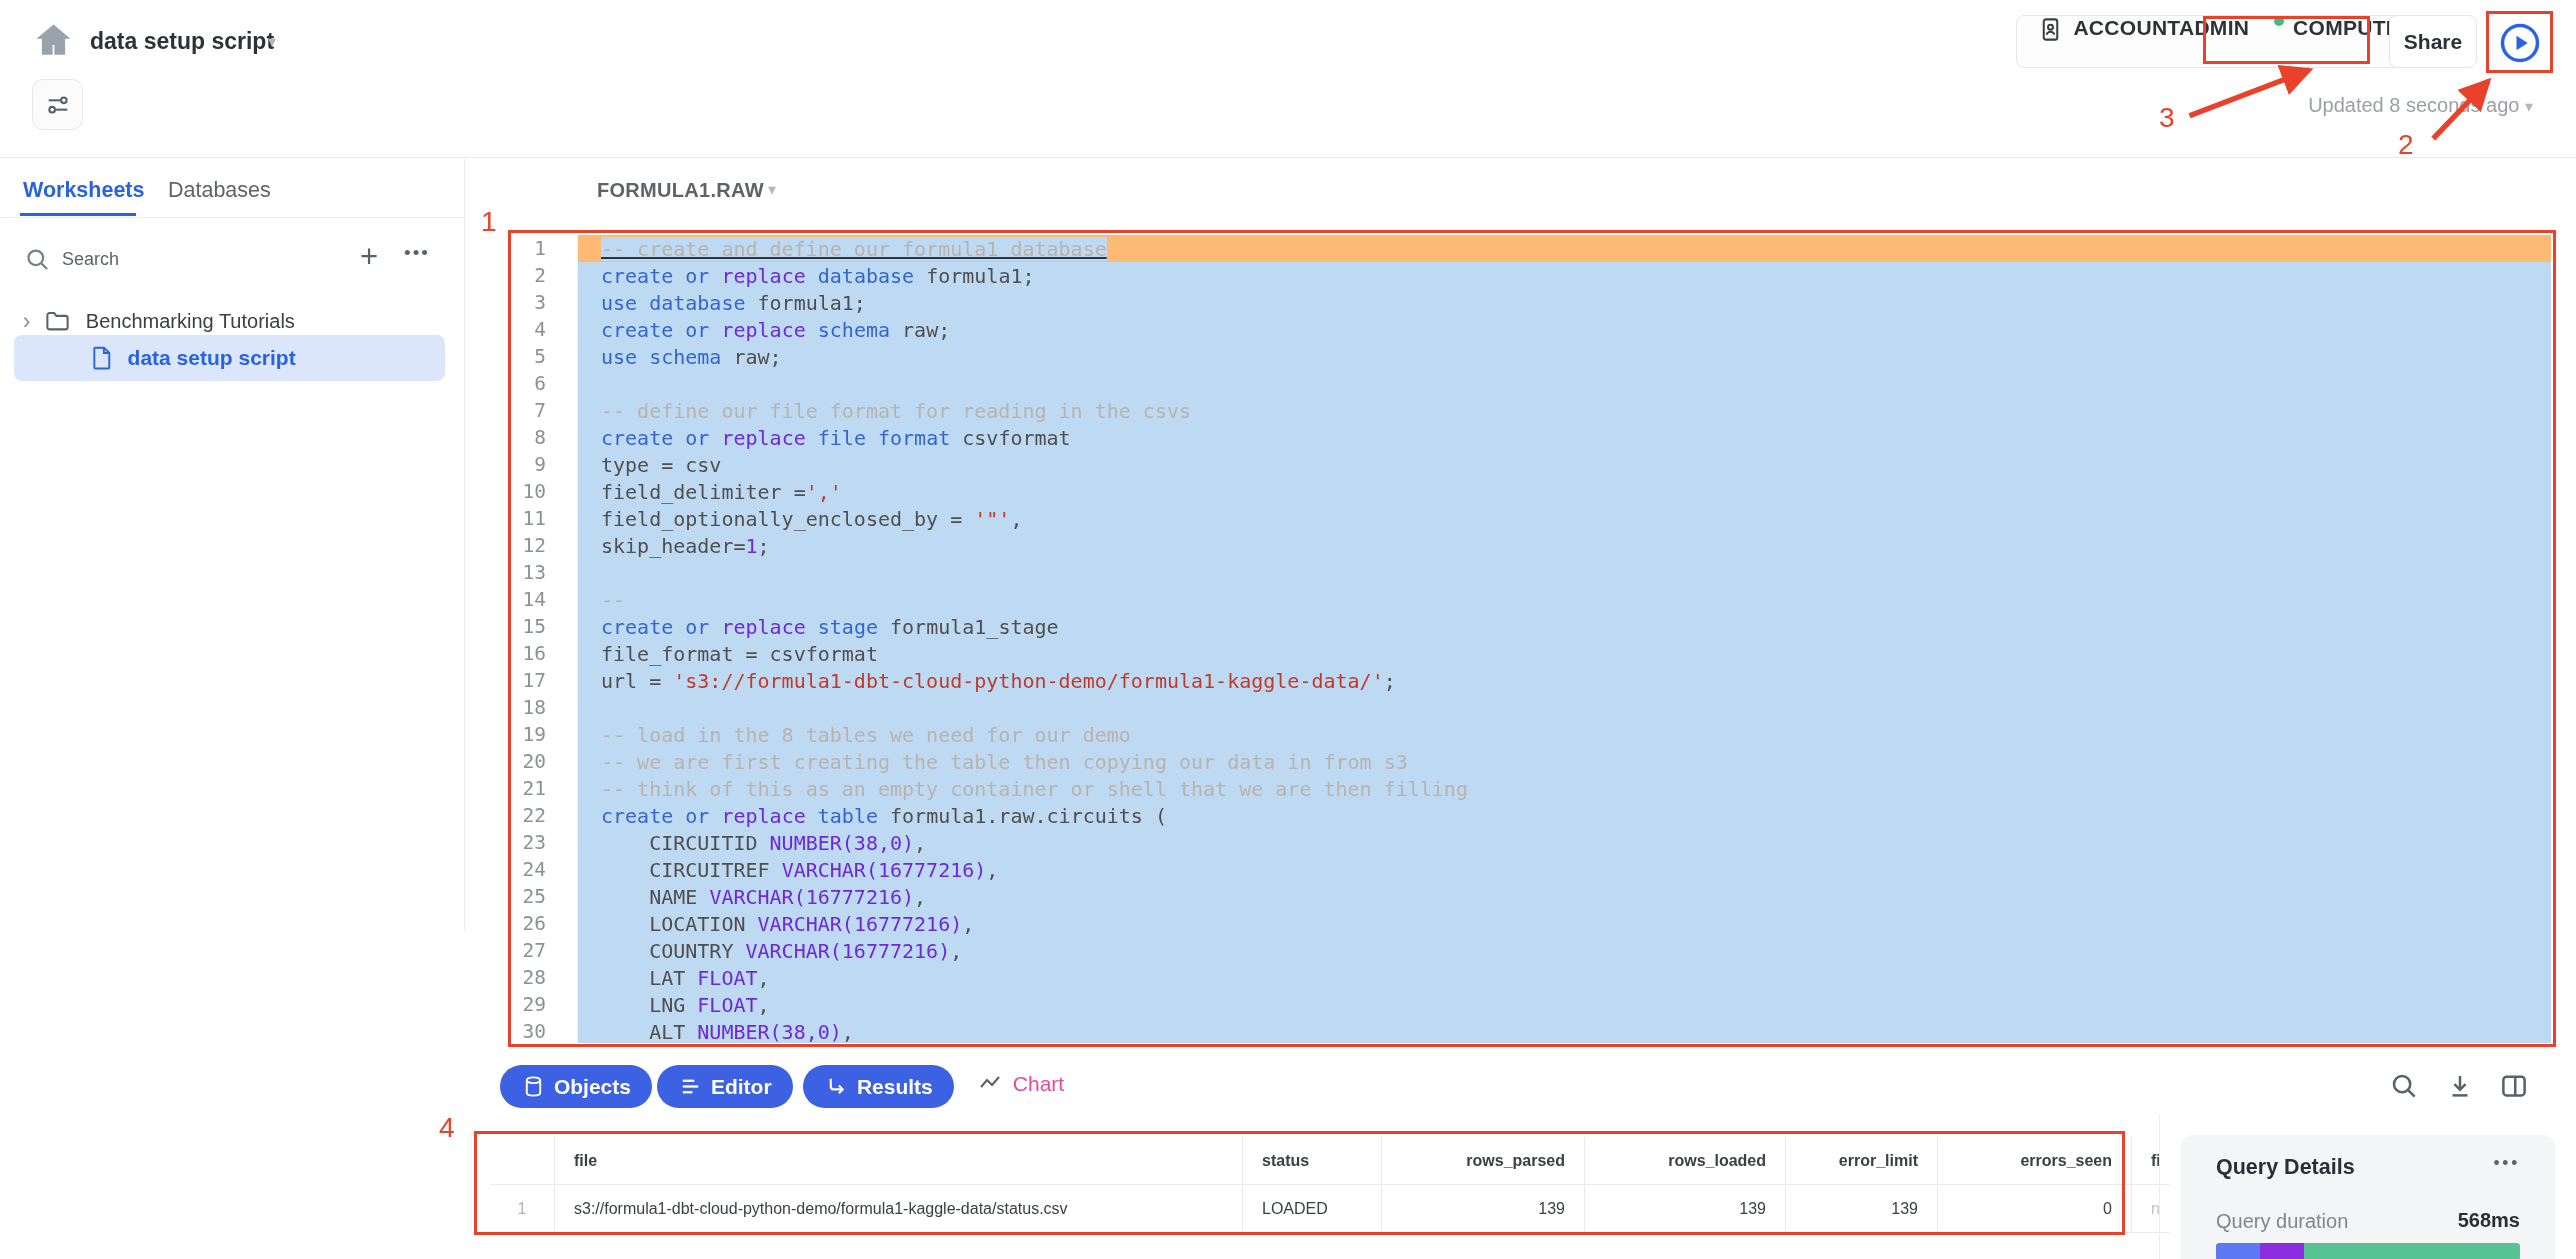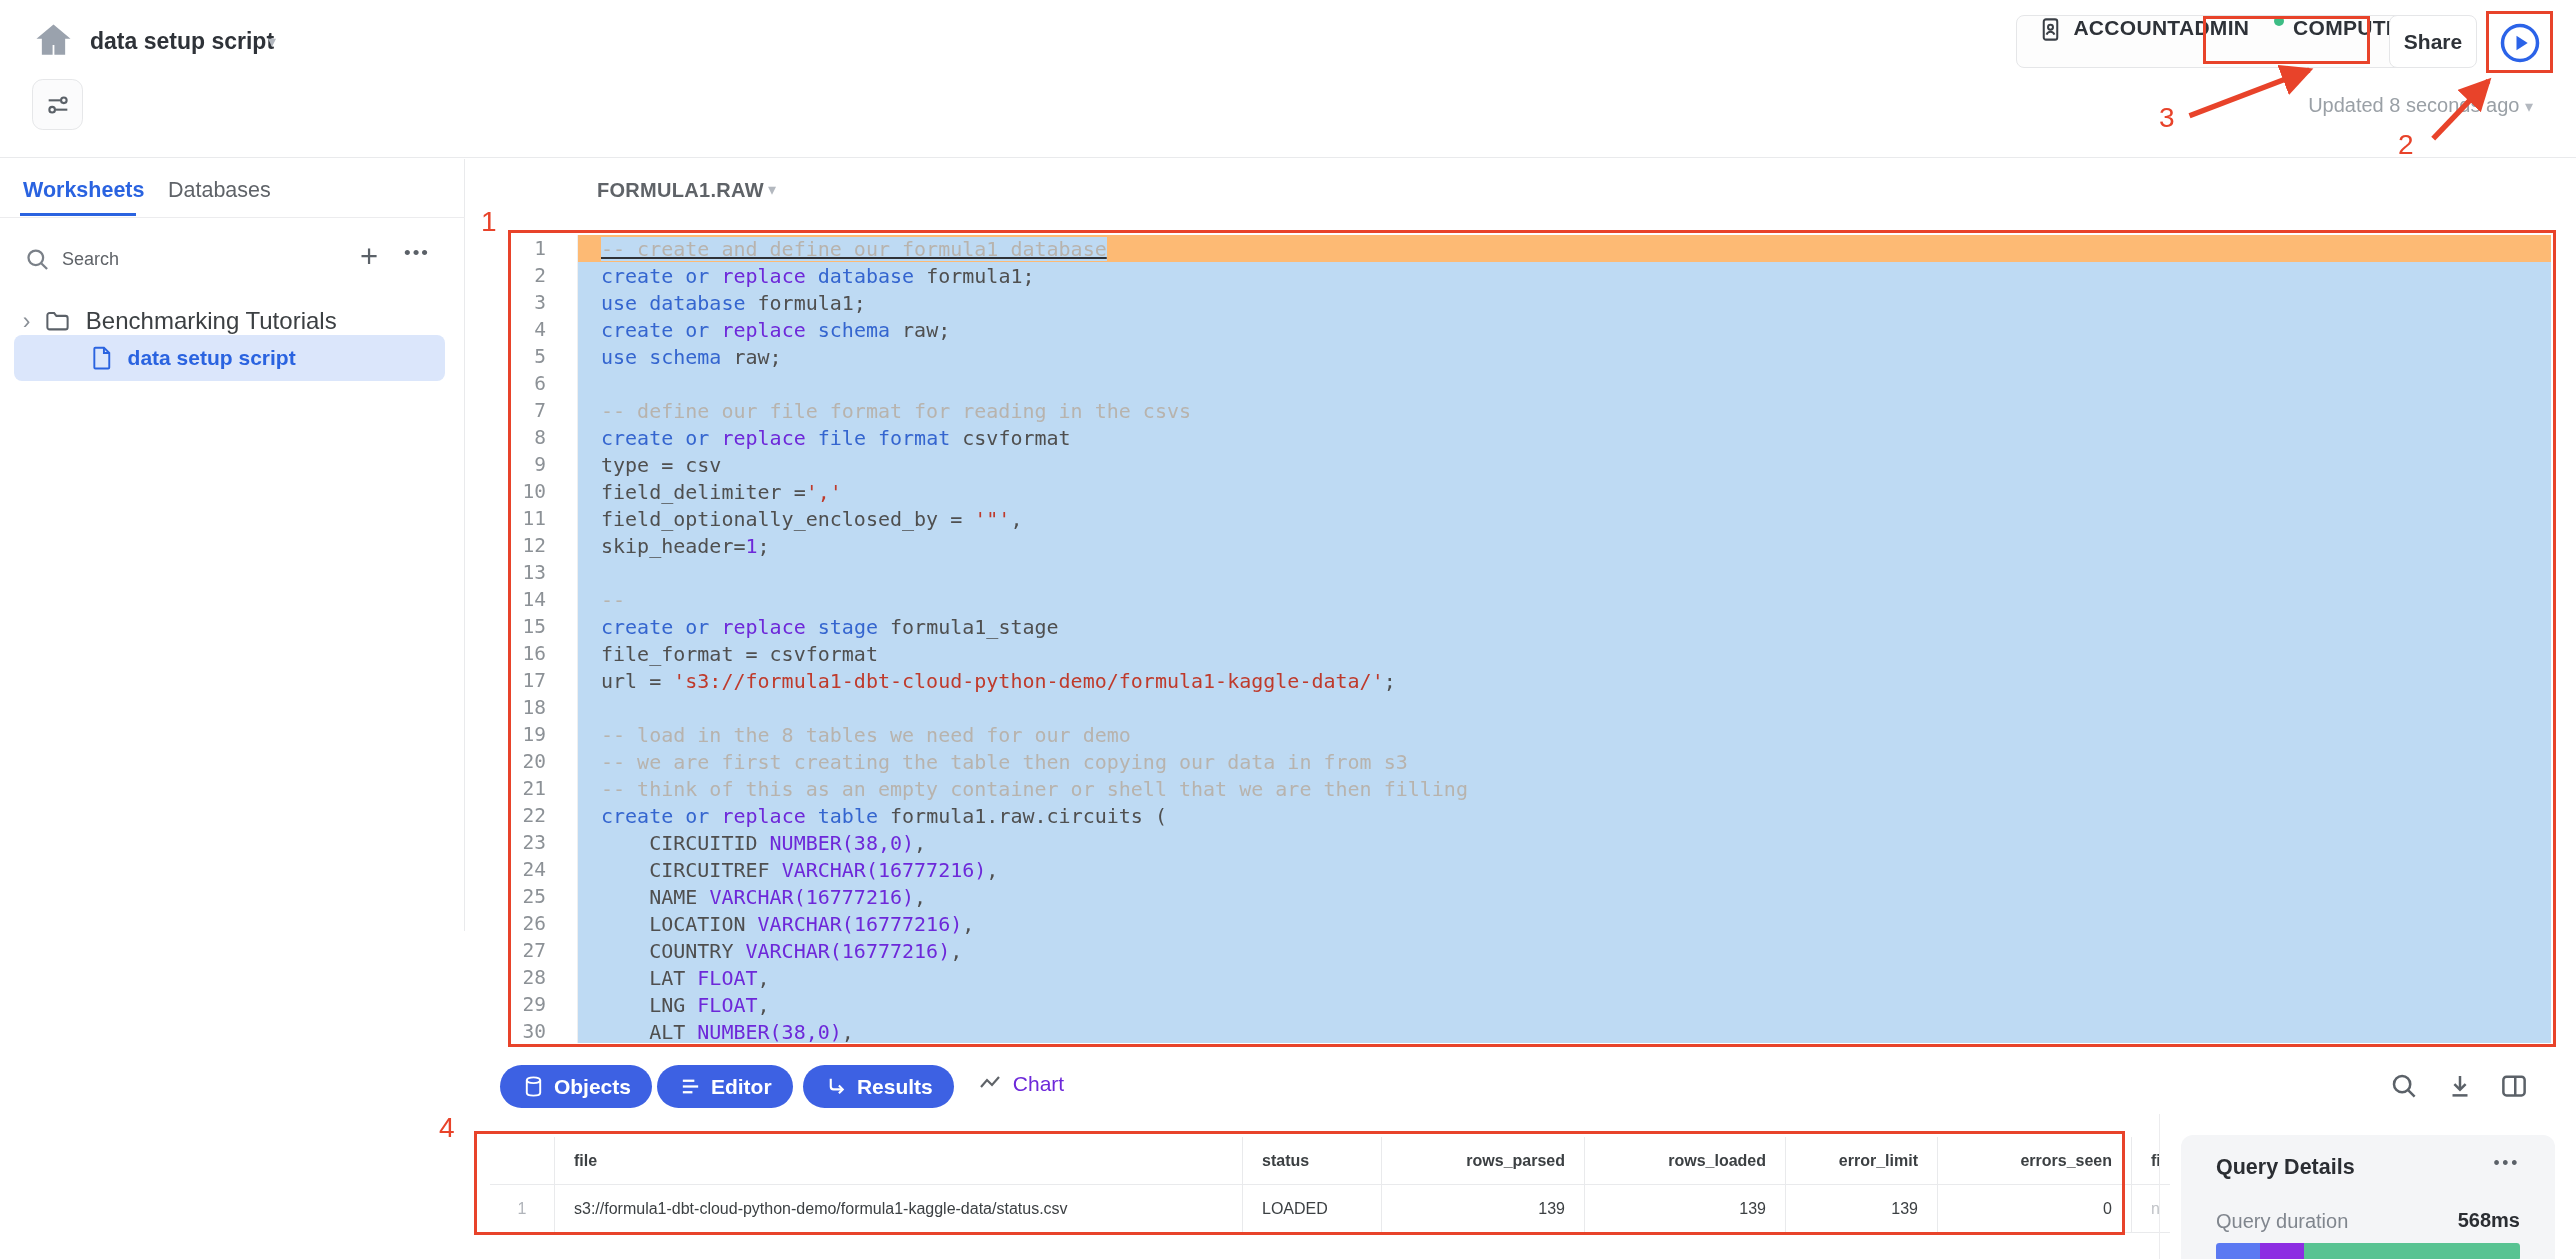--- a/index.html
+++ b/index.html
@@ -30,21 +30,21 @@
   #side-tabs-divider { position:absolute; left:0; top:58px; width:465px; height:1.3px; background:#ececee; }
   #search-row { position:absolute; left:0; top:79px; width:465px; height:43px; }
   #search-icon { position:absolute; left:24px; top:8px; color:#7a8088; }
   #search-input { position:absolute; left:62px; top:5.4px; width:256px; height:32px; border:none; outline:none; font-size:18px; color:#3c4043; background:transparent; }
   #search-input::placeholder { color:#5f6368; opacity:1; }
   #new-ws-btn { position:absolute; left:360px; top:1.3px; font-size:31px; color:#5b6168; cursor:pointer; font-weight:400; }
   #side-more-btn { position:absolute; left:404px; top:4px; font-size:19px; color:#5b6168; letter-spacing:2px; cursor:pointer; }
   #folder-row { position:absolute; left:6.7px; top:141px; width:451px; height:42px; display:flex; align-items:center; cursor:pointer; }
   #folder-chevron { color:#8a9097; font-size:23px; margin-left:16px; }
   #folder-icon { color:#5b6168; margin-left:13.5px; }
-  #folder-label { font-size:24px; color:#3c4043; margin-left:15px; }
+  #folder-label { font-size:20px; color:#3c4043; margin-left:15px; }
   #selected-row { position:absolute; left:13.5px; top:176px; width:431px; height:46px; background:#dbe6fb; border-radius:8px; display:flex; align-items:center; cursor:pointer; }
   #doc-icon { color:#2a63e0; margin-left:75px; }
   #selected-label { font-size:21px; color:#2a63e0; font-weight:700; margin-left:13.5px; }
 
   
   #context-selector { position:absolute; left:597px; top:179px; font-size:20px; font-weight:700; color:#5f6368; letter-spacing:0.3px; cursor:pointer; }
   #context-caret { position:absolute; left:768px; top:180px; }
   #editor { position:absolute; left:512px; top:235px; width:2039px; height:808px; background:#fff; overflow:hidden; }
   .code-row { display:flex; height:27px; align-items:center; }
   .gutter { width:66px; flex:0 0 66px; text-align:right; padding-right:31px; font-family:"DejaVu Sans Mono", monospace; font-size:19.5px; color:#8c9196; background:#fff; border-right:1.3px solid #efefef; align-self:stretch; display:flex; align-items:center; justify-content:flex-end; }
@@ -56,21 +56,21 @@
   .tok-grn, .tok-typ, .tok-num { color:#6d28d9; }
   .tok-str { color:#bf3a2b; }
   .tok-cmt { color:#b8b3ad; }
   .tok-id { color:#4f4f4f; }
 
   
   .pill-btn { position:absolute; top:1065px; height:43px; border-radius:673px; background:#3d61e3; color:#fff; font-size:21px; font-weight:700; display:flex; align-items:center; gap:9.4px; padding:0 21.5px; cursor:pointer; border:none; }
   #btn-objects { left:500px; }
   #btn-editor { left:657px; }
   #btn-results { left:803px; }
-  #chart-toggle { position:absolute; left:978px; top:1072px; display:flex; align-items:flex-start; gap:10.8px; font-size:21px; color:#6d28d9; cursor:pointer; }
+  #chart-toggle { position:absolute; left:978px; top:1072px; display:flex; align-items:flex-start; gap:10.8px; font-size:21px; color:#ec4899; cursor:pointer; }
   .tool-icon { position:absolute; top:1071px; color:#5b6168; cursor:pointer; }
   #results-search { left:2389px; }
   #results-download { left:2445px; }
   #results-layout { left:2499px; }
 
   
   #results-table { position:absolute; left:478px; top:1137px; width:1676px; height:97px; background:#fff; font-size:16px;margin-left:12px; }
   #results-table .tr { display:flex; height:48px; }
   #results-table .th { font-weight:700; color:#17181a; }
   #results-table .cell { border-right:1.3px solid #e9eaec; border-bottom:1.3px solid #e9eaec; display:flex; align-items:center; padding:0 19px; overflow:hidden; white-space:nowrap; color:#3c4043; }

